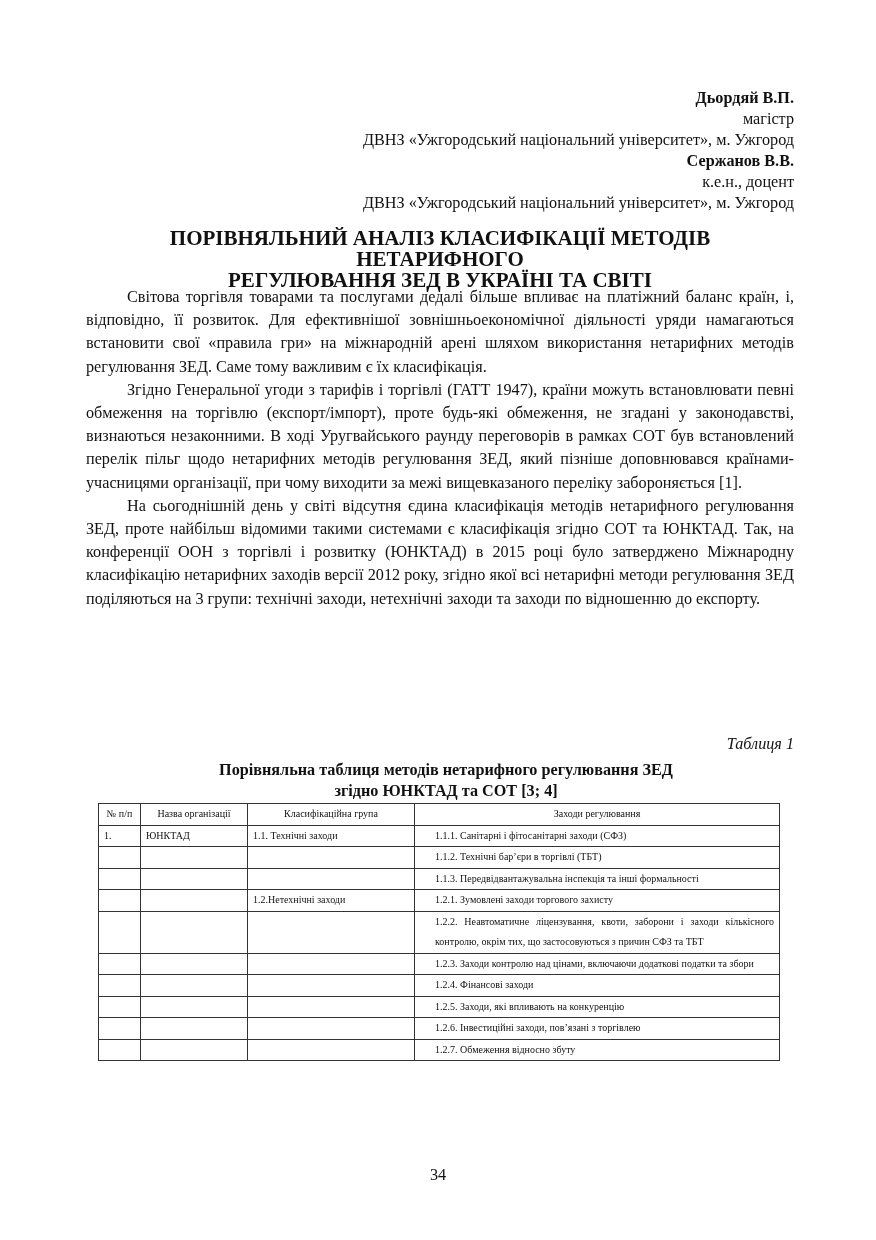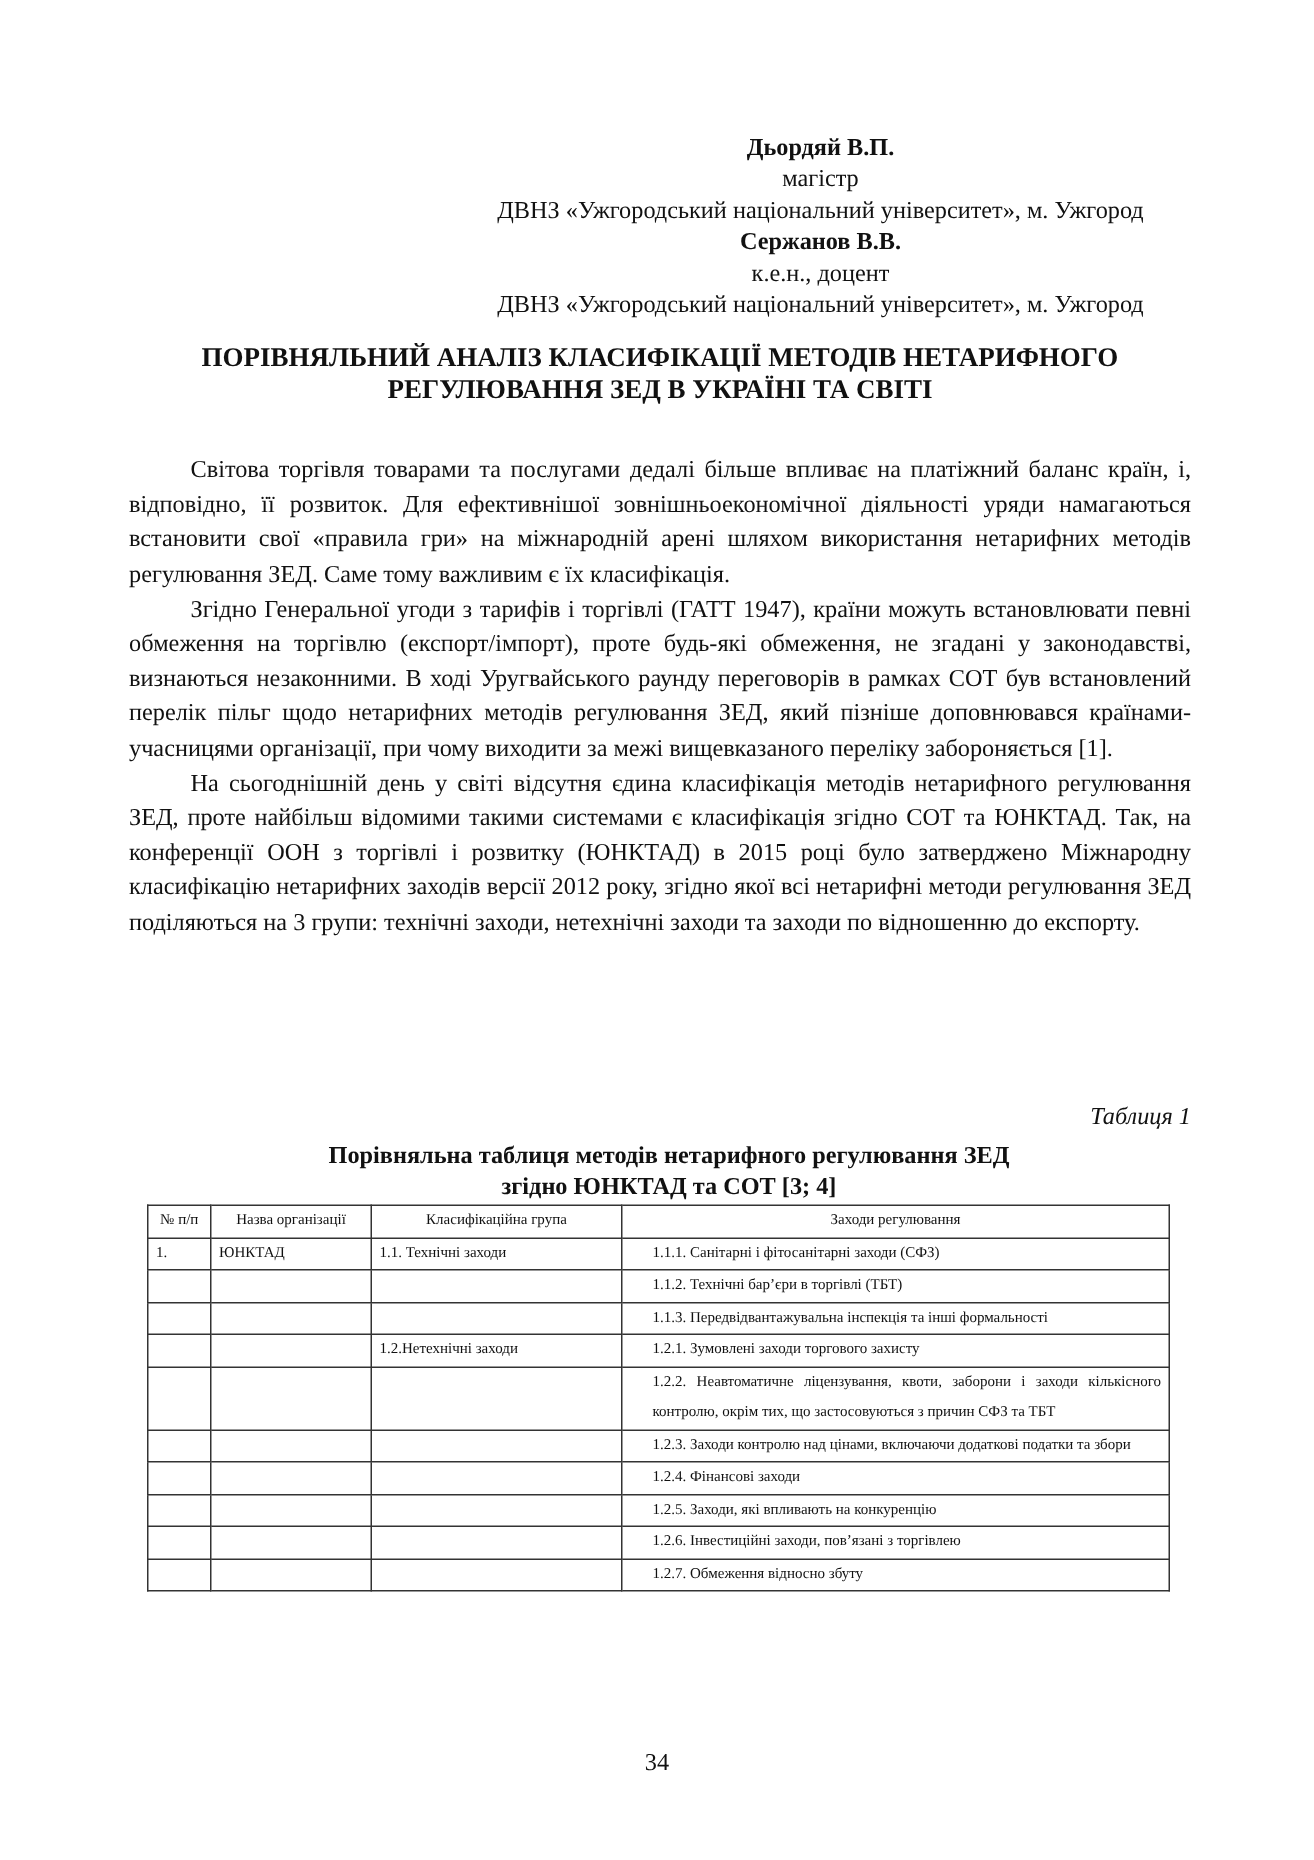--- a/index.html
+++ b/index.html
@@ -4,31 +4,31 @@
 <style>
   html, body { margin: 0; padding: 0; background: #ffffff; }
   body {
     width: 876px; height: 1240px; position: relative; overflow: hidden;
     font-family: "Liberation Serif", "DejaVu Serif", serif;
     color: #111111;
     font-size: 16.2px;
   }
   .page { position: absolute; left: 0; top: 0; width: 876px; height: 1240px; }
 
-  .authors { position: absolute; left: 300px; top: 88px; width: 494px; text-align: center; line-height: 21px; }
+  .authors { position: absolute; left: 300px; top: 88px; width: 494px; text-align: right; line-height: 21px; }
   .authors .name { font-weight: bold; }
 
   .title {
     position: absolute; left: 90px; top: 228px; width: 700px;
-    text-align: center; font-weight: bold; line-height: 21px; font-size: 18px;
+    text-align: center; font-weight: bold; line-height: 21px; font-size: 21px;
   }
 
   .body-text {
     position: absolute; left: 86px; top: 286px; width: 708px;
-    line-height: 23.2px; text-align: justify; margin-top: 16px;
+    line-height: 23.2px; text-align: justify;
   }
   .body-text p { margin: 0; text-indent: 41px; }
 
   .table-label { position: absolute; left: 600px; top: 735px; width: 194px; text-align: right; font-style: italic; }
   .table-title {
     position: absolute; left: 96px; top: 760px; width: 700px;
     text-align: center; font-weight: bold; line-height: 21px;
   }
 
   table.reg {

